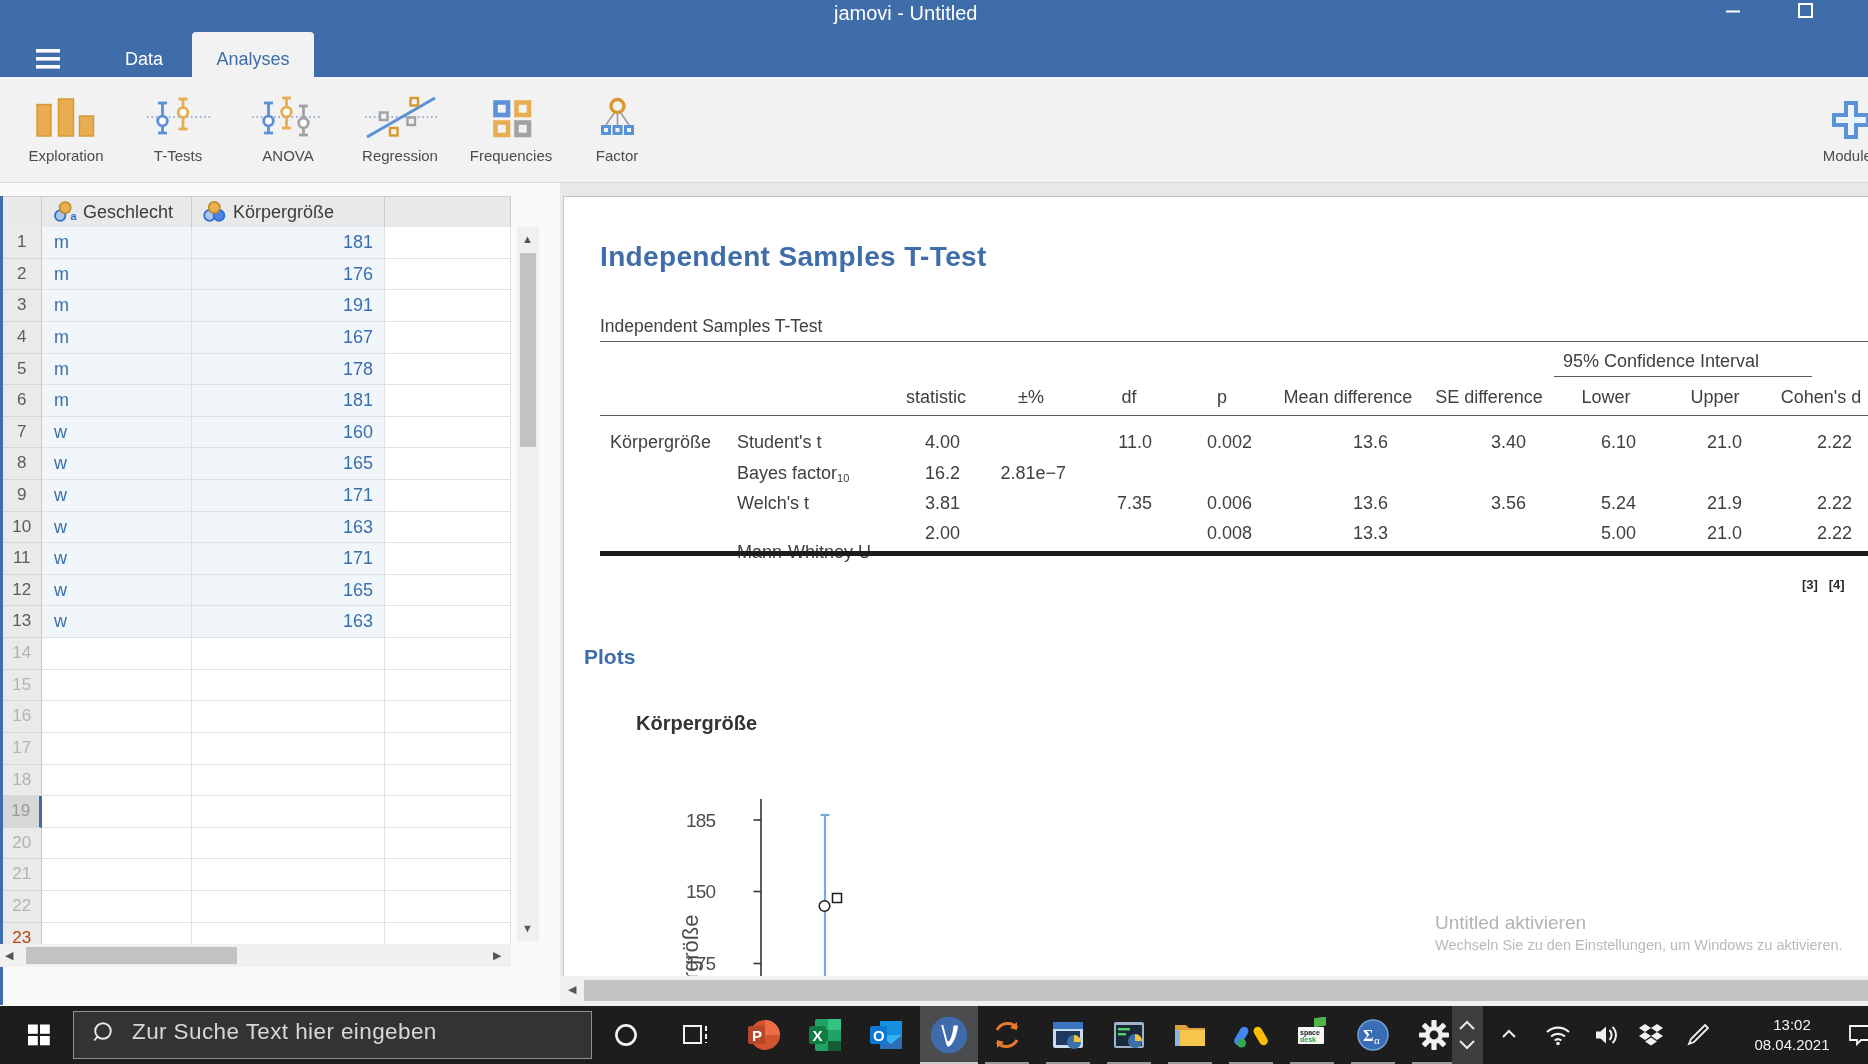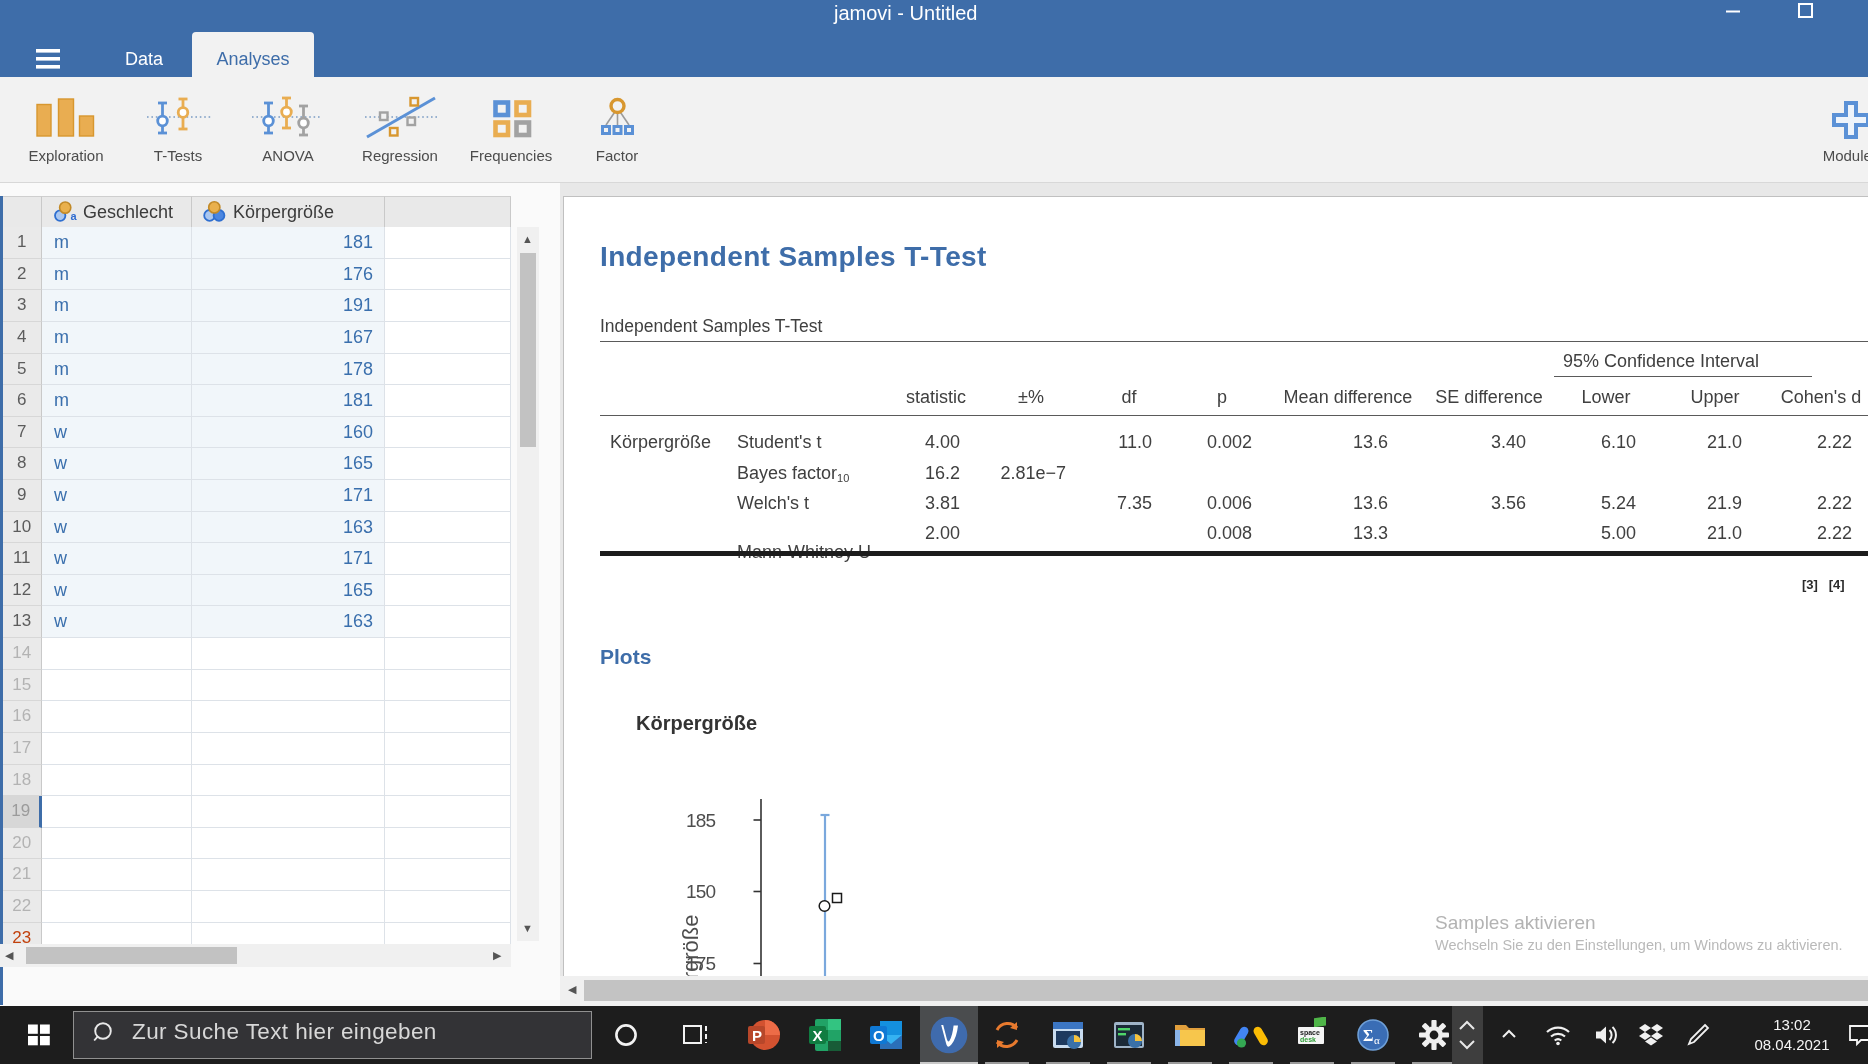--- a/index.html
+++ b/index.html
@@ -33,21 +33,21 @@
 .rightpanel { position:absolute; left:560px; top:183px; width:1308px; height:823px; background:#e8e8e8; }
 .card { position:absolute; left:3px; top:13px; width:1305px; height:780px; background:#ffffff;
   border-top:1px solid #c0c0c0; border-left:1px solid #c0c0c0; }
 .h1 { position:absolute; left:600px; top:241px; font-size:28px; font-weight:bold; color:#3e6da9; letter-spacing:0.35px; }
 .caption { position:absolute; left:600px; top:316px; font-size:17.5px; color:#404040; }
 .tline { position:absolute; background:#5a5a5a; height:1.4px; }
 .thead { position:absolute; width:220px; text-align:center; font-size:18px; color:#404040; }
 .tcell { position:absolute; font-size:18px; color:#404040; }
 .tnum { position:absolute; font-size:18px; color:#404040; }
 .refs { position:absolute; left:1802px; top:577px; font-size:13px; font-weight:bold; color:#2b2b2b; }
-.h2 { position:absolute; left:600px; top:645px; font-size:21px; font-weight:bold; color:#3e6da9; }
+.h2 { position:absolute; left:584px; top:645px; font-size:21px; font-weight:bold; color:#3e6da9; }
 .h3 { position:absolute; left:636px; top:712px; font-size:20px; font-weight:bold; color:#333333; }
 .ctick { position:absolute; width:60px; font-size:19px; color:#4d4d4d; letter-spacing:-0.8px; }
 .ylab { position:absolute; left:626px; top:959.5px; width:130px; height:26px; font-size:22px; color:#4d4d4d;
   transform:rotate(-90deg); transform-origin:center; }
 .watermark1 { position:absolute; left:1435px; top:912px; font-size:19px; color:#b3b3b3; }
 .watermark2 { position:absolute; left:1435px; top:937px; font-size:14.5px; color:#b9b9b9; }
 .rscroll { position:absolute; left:560px; top:976px; width:1308px; height:30px; background:#f0f0f0; }
 .taskbar { position:absolute; left:0; top:1006px; width:1868px; height:58px; background:#1d1d1d; }
 .searchbox { position:absolute; left:73px; top:5px; width:519px; height:48px; background:#333336;
   border:1px solid #909090; }
@@ -324,21 +324,21 @@
 <line x1="193.5" y1="203.5" x2="201" y2="203.5" stroke="#333333" stroke-width="1.6"></line>
 <line x1="260.5" y1="55" x2="269.5" y2="55" stroke="#7aa8dd" stroke-width="2.2"></line>
 <line x1="265" y1="55" x2="265" y2="270" stroke="#7aa8dd" stroke-width="2.2"></line>
 <circle cx="264.5" cy="146" r="5.3" fill="#ffffff" stroke="#1a1a1a" stroke-width="1.5"></circle>
 <rect x="272.5" y="133.5" width="9" height="9" fill="#ffffff" stroke="#1a1a1a" stroke-width="1.5"></rect>
 </svg>
 <div class="ctick" style="left:686px;top:810px;">185</div>
 <div class="ctick" style="left:686px;top:881px;">150</div>
 <div class="ctick" style="left:686px;top:953px;">175</div>
 <div class="ylab">Körpergröße</div>
-<div class="watermark1">Samples aktivieren</div>
+<div class="watermark1">Untitled aktivieren</div>
 <div class="watermark2">Wechseln Sie zu den Einstellungen, um Windows zu aktivieren.</div>
 <div class="rscroll">
   <div class="arrow" style="left:8px;top:7px;">◀</div>
   <div style="position:absolute;left:24px;top:4px;width:1798px;height:21px;background:#c3c3c3;"></div>
 </div>
 
 <div class="taskbar">
   <div style="position:absolute;left:27px;top:17px;"><svg width="24" height="24" viewBox="0 0 24 24">
 <rect x="1" y="1.5" width="9.8" height="9.3" fill="#ffffff"></rect>
 <rect x="13" y="1.5" width="9.8" height="9.3" fill="#ffffff"></rect>

